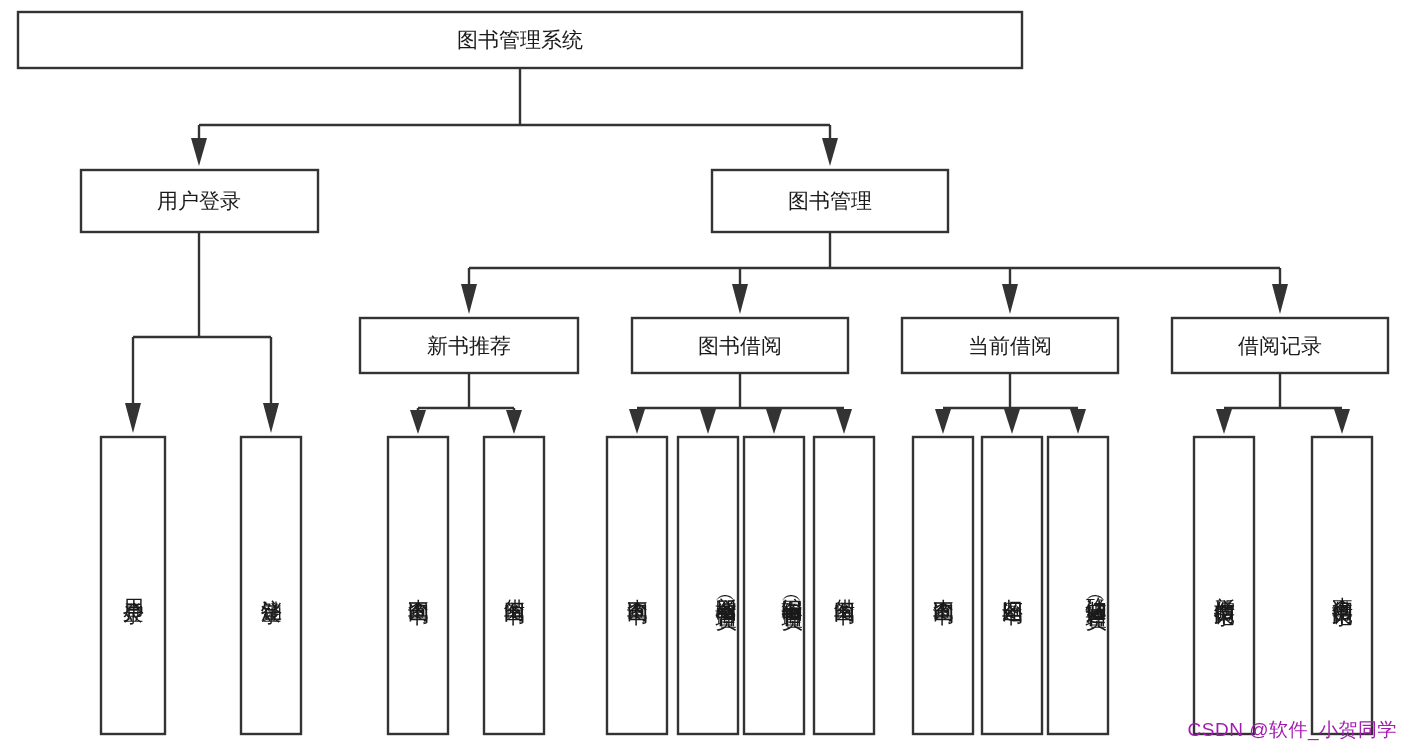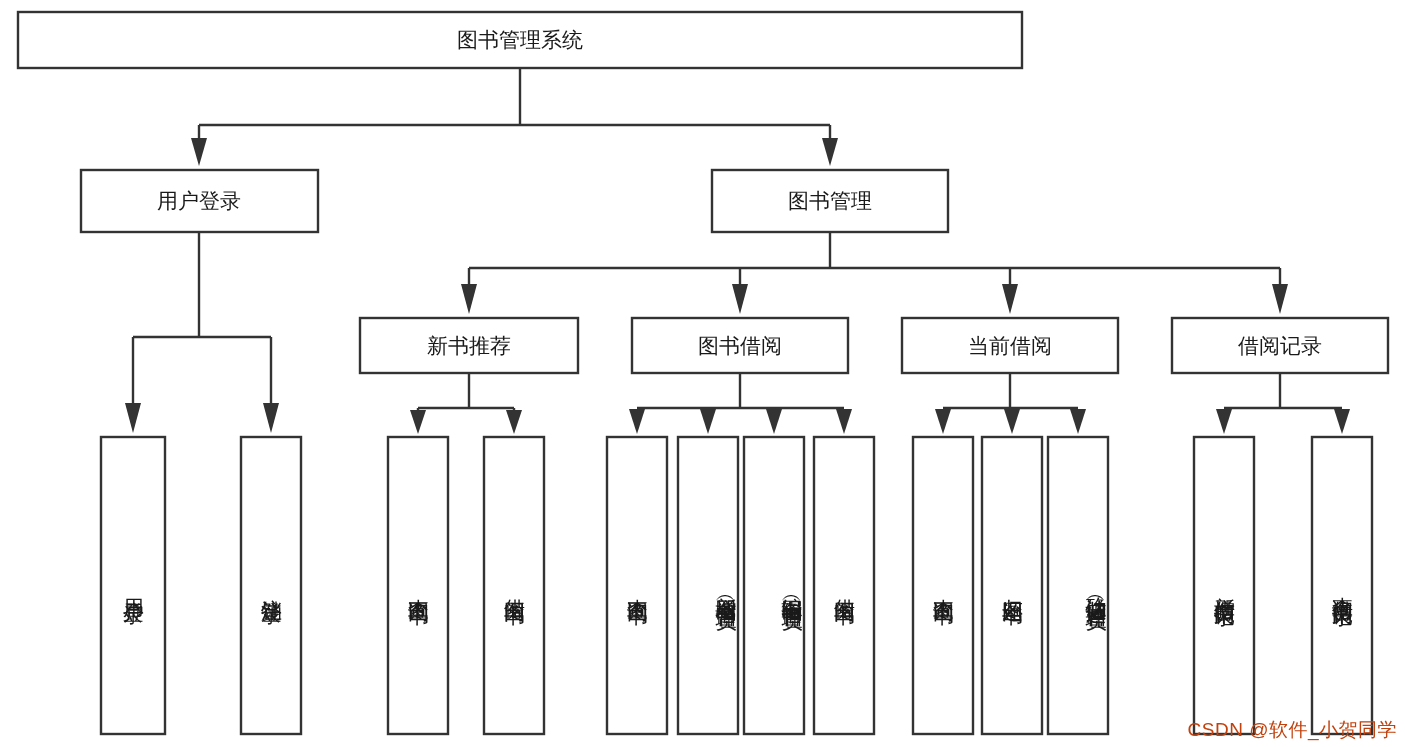--- a/index.html
+++ b/index.html
@@ -62,21 +62,21 @@
     white-space: nowrap;
     pointer-events: none;
     user-select: none;
   }
   .watermark {
     position: absolute;
     right: 8px;
     bottom: 4px;
     font-family: "Liberation Sans", "DejaVu Sans", sans-serif;
     font-size: 19px;
-    color: #c2410c;
+    color: #a21caf;
     letter-spacing: 0.5px;
     white-space: nowrap;
   }
 </style>
 </head>
 <body>
 
 <div id="diagram-root">
 
   <svg class="flow" viewBox="0 0 1405 747" xmlns="http://www.w3.org/2000/svg">

